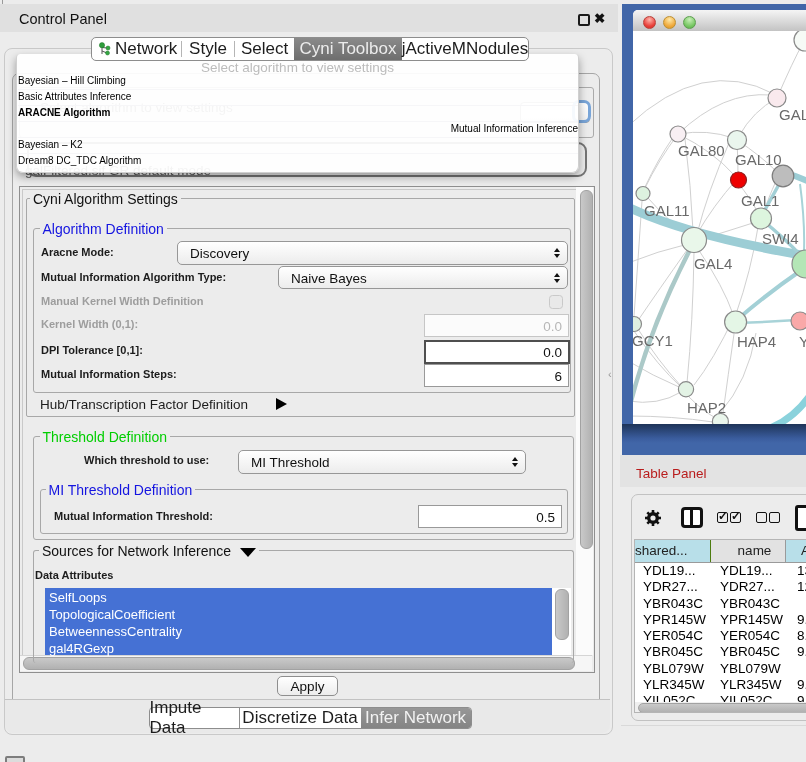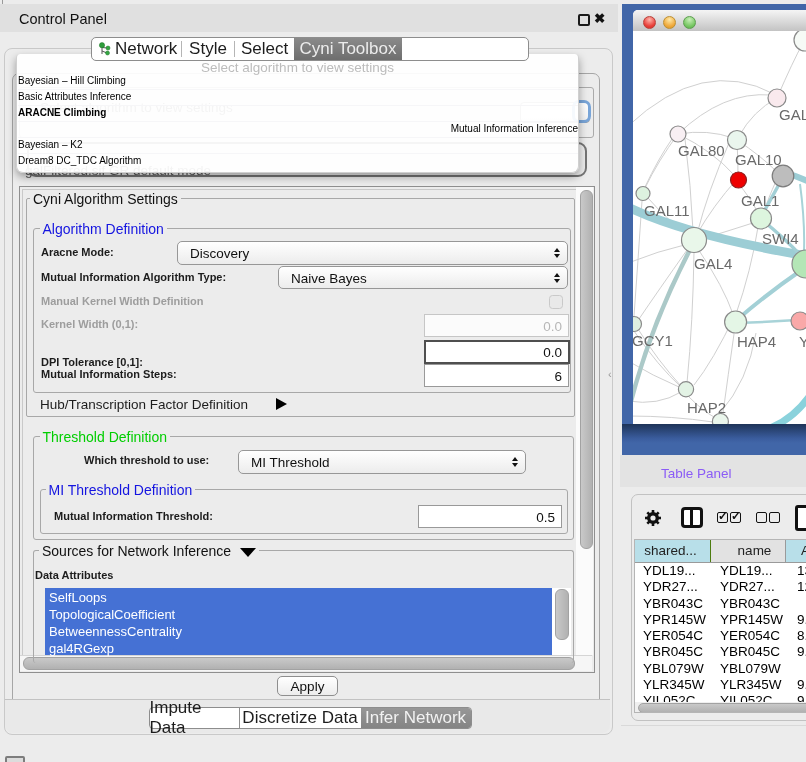--- a/index.html
+++ b/index.html
@@ -43,20 +43,21 @@
           <circle cx="4" cy="3.2" r="2.6" fill="#2f9e3c" stroke="#1c7427" stroke-width="0.5"></circle>
           <circle cx="10" cy="6" r="2" fill="#35a743" stroke="#1c7427" stroke-width="0.5"></circle>
           <circle cx="9.5" cy="11" r="2" fill="#35a743" stroke="#1c7427" stroke-width="0.5"></circle>
         </svg>
     Network</div>
   <div class="abs" style="left:89px;top:3px;bottom:3px;width:1px;background:#b5b5b5;"></div>
   <div class="seg" style="left:90px;width:52px;">Style</div>
   <div class="abs" style="left:142px;top:3px;bottom:3px;width:1px;background:#b5b5b5;"></div>
   <div class="seg" style="left:143px;width:59px;">Select</div>
   <div class="seg" style="left:202px;width:108px;background:linear-gradient(#8a8a8a,#6e6e6e);color:#ececec;">Cyni Toolbox</div>
+  <div class="seg" style="left:310px;width:126px;">jActiveMNodules</div>
 </div>
 
 <div class="abs" style="left:4px;top:48px;width:607px;height:685px;border:1px solid #c9c9c9;border-radius:8px;"></div>
 <div class="abs" style="left:12px;top:73px;width:586px;height:625px;border:1px solid #a6a6a6;border-radius:7px 7px 0 0;background:#ececec;"></div>
 
 <div class="abs" style="left:19px;top:87px;width:573px;height:49px;border:1px solid #aaa;border-radius:3px;"></div>
 <div class="abs" style="left:520px;top:102px;width:68px;height:19px;background:linear-gradient(#fff,#f0f0f0);border:1px solid #979797;border-radius:4px;"></div>
 <div class="abs" style="left:572px;top:100px;width:13px;height:17px;border:3px solid #79a5d8;border-radius:7px;"></div>
 <div class="abs" style="left:27px;top:142px;width:556px;height:31px;border:2px solid #757575;border-radius:9px;"></div>
 <div class="abs" style="left:40px;top:100px;font-size:13.5px;color:#666;">Select algorithm to view settings</div>
@@ -92,21 +93,21 @@
     </div>
 
 <div class="lbl dis" style="left:41px;top:295px;">Manual Kernel Width Definition</div>
 <div class="abs" style="left:549px;top:295px;width:12px;height:12px;background:#e9e9e9;border:1px solid #c9c9c9;border-radius:3.5px;"></div>
 
 <div class="lbl dis" style="left:41px;top:318px;">Kernel Width (0,1):</div>
 <div class="field" style="left:424px;top:314px;width:143px;height:21px;background:#fbfbfb;border-color:#c6c6c6;color:#b7b7b7;">
       <span>0.0</span>
     </div>
 
-<div class="lbl" style="left:41px;top:344px;margin-top:12px;">DPI Tolerance [0,1]:</div>
+<div class="lbl" style="left:41px;top:344px;">DPI Tolerance [0,1]:</div>
 <div class="field" style="left:424px;top:340px;width:142px;height:20px;border:2px solid #4f4f4f;">
       <span>0.0</span>
     </div>
 
 <div class="lbl" style="left:41px;top:368px;">Mutual Information Steps:</div>
 <div class="field" style="left:424px;top:364px;width:143px;height:21px;">
       <span>6</span>
     </div>
 
 <div class="abs" style="left:40px;top:397px;font-size:13.5px;color:#1c1c1c;">Hub/Transcription Factor Definition</div>
@@ -237,21 +238,21 @@
 <text x="61" y="238">GAL4</text>
 <text x="-1" y="315">GCY1</text>
 <text x="104" y="316">HAP4</text>
 <text x="166" y="316">Y</text>
 <text x="54" y="381.5">HAP2</text>
 </g>
 </svg>
 </div>
 
 <div class="abs" style="left:620px;top:455px;width:186px;height:32px;background:#e3e3e3;"></div>
-<div class="abs" style="left:636px;top:466px;font-size:13.5px;color:#8b5cf6;margin-left:25px;">Table Panel</div>
+<div class="abs" style="left:636px;top:466px;font-size:13.5px;color:#b91c1c;">Table Panel</div>
 
 <div class="abs" style="left:631px;top:494px;width:180px;height:225px;border:1px solid #c2c2c2;border-radius:7px;background:#ececec;"></div>
 
 <svg class="abs" style="left:644px;top:509px;" width="18" height="18" viewBox="0 0 18 18">
       <g stroke="#111" stroke-width="2.6">
         <line x1="9" y1="1" x2="9" y2="17"></line>
         <line x1="1" y1="9" x2="17" y2="9"></line>
         <line x1="3.3" y1="3.3" x2="14.7" y2="14.7"></line>
         <line x1="14.7" y1="3.3" x2="3.3" y2="14.7"></line>
       </g>
@@ -265,21 +266,21 @@
       <span style="position:absolute;left:0px;top:-4px;font-size:12px;font-weight:bold;color:#111;">✓</span>
     </div>
 <div class="abs" style="left:730px;top:512px;width:9px;height:9px;border:1.5px solid #111;border-radius:2px;">
       <span style="position:absolute;left:0px;top:-4px;font-size:12px;font-weight:bold;color:#111;">✓</span>
     </div>
 <div class="abs" style="left:756px;top:512px;width:9px;height:9px;border:1.5px solid #111;border-radius:2px;"></div>
 <div class="abs" style="left:769px;top:512px;width:9px;height:9px;border:1.5px solid #111;border-radius:2px;"></div>
 <div class="abs" style="left:795px;top:505px;width:14px;height:20px;border:3px solid #111;border-radius:3px;background:#fff;"></div>
 
 <div class="abs" style="left:634px;top:539px;width:172px;height:172px;background:#fff;border:1px solid #b5b5b5;border-right:none;overflow:hidden;">
-  <div class="abs" style="left:0;top:0;width:71px;height:22px;background:#b8dfe9;border-right:6px solid #4d7c0f;text-align:center;padding-right:4px;font-size:13.5px;line-height:22px;color:#222;">shared...</div>
+  <div class="abs" style="left:0;top:0;width:71px;height:22px;background:#b8dfe9;border-right:6px solid #4d7c0f;text-align:left;padding-right:4px;font-size:13.5px;line-height:22px;color:#222;">shared...</div>
   <div class="abs" style="left:76px;top:0;width:74px;height:22px;background:#e2e2e2;border-right:1px solid #9a9a9a;text-align:center;text-indent:13px;font-size:13.5px;line-height:22px;color:#222;">name</div>
   <div class="abs" style="left:151px;top:0;width:40px;height:22px;background:#b8dfe9;font-size:13.5px;line-height:22px;color:#222;padding-left:15px;">A</div>
   <div class="abs" style="left:0;top:22px;width:100%;height:1px;background:#9a9a9a;"></div>
   <div class="abs" id="trows" style="left:0;top:23px;width:200px;color:#000;">
     <div class="tr"><span class="c1">YDL19...</span><span class="c2">YDL19...</span><span class="c3">13</span></div>
     <div class="tr"><span class="c1">YDR27...</span><span class="c2">YDR27...</span><span class="c3">12</span></div>
     <div class="tr"><span class="c1">YBR043C</span><span class="c2">YBR043C</span><span class="c3"></span></div>
     <div class="tr"><span class="c1">YPR145W</span><span class="c2">YPR145W</span><span class="c3">9.</span></div>
     <div class="tr"><span class="c1">YER054C</span><span class="c2">YER054C</span><span class="c3">8.</span></div>
     <div class="tr"><span class="c1">YBR045C</span><span class="c2">YBR045C</span><span class="c3">9.</span></div>
@@ -289,19 +290,19 @@
   </div>
   <div class="abs" style="left:0;top:162px;width:172px;height:10px;background:#efefef;"></div>
   <div class="thumbh" style="left:3px;top:163px;width:172px;height:8px;"></div>
 </div>
 <div class="abs" style="left:621px;top:725px;width:185px;height:1px;background:#d9d9d9;"></div>
 
 <div class="abs" id="dd" style="left:16px;top:53.5px;width:563px;height:119px;border:1px solid #d0d0d0;border-top:none;box-sizing:border-box;z-index:20;background:rgba(255,255,255,0.93);border-radius:4px 4px 7px 7px;box-shadow:0 4px 9px rgba(0,0,0,0.35);">
   <div class="abs" style="left:0;top:6px;width:100%;height:15px;text-align:center;font-size:13.5px;color:#bcbcbc;line-height:15px;">Select algorithm to view settings</div>
   <div class="ddi" style="top:19px;">Bayesian – Hill Climbing</div>
   <div class="ddi" style="top:35px;">Basic Attributes Inference</div>
-  <div class="ddi" style="top:51px;font-weight:bold;">ARACNE Climbing</div>
+  <div class="ddi" style="top:51px;font-weight:bold;">ARACNE Algorithm</div>
   <div class="ddi" style="top:67px;text-align:right;">Mutual Information Inference</div>
   <div class="ddi" style="top:83px;">Bayesian – K2</div>
   <div class="ddi" style="top:99px;border-bottom:none;">Dream8 DC_TDC Algorithm</div>
 </div>
 
 </div>
 
 </body></html>

